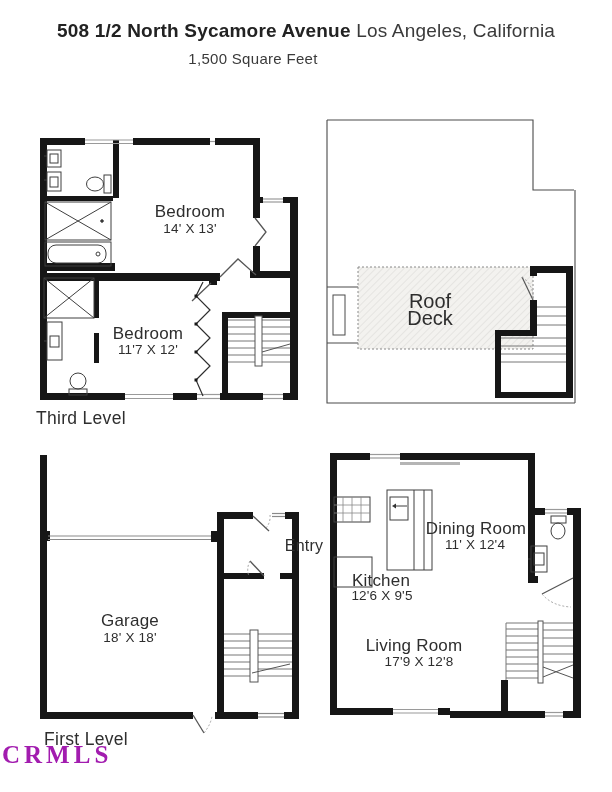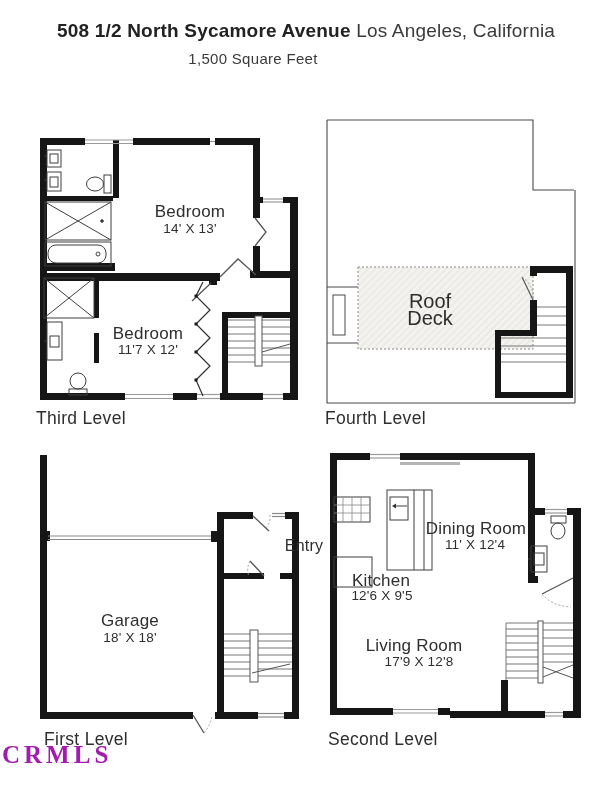--- a/index.html
+++ b/index.html
@@ -316,19 +316,17 @@
   <div class="abs ctr room" style="left:476px;top:519px;">Dining Room</div>
   <div class="abs ctr dims" style="left:475px;top:537px;">11' X 12'4</div>
 
   <div class="abs ctr room" style="left:381px;top:571px;">Kitchen</div>
   <div class="abs ctr dims" style="left:382px;top:588px;">12'6 X 9'5</div>
 
   <div class="abs ctr room" style="left:414px;top:636px;">Living Room</div>
   <div class="abs ctr dims" style="left:419px;top:654px;">17'9 X 12'8</div>
 
   <div class="abs lvl" style="left:36px;top:408px;text-align:right;">Third Level</div>
-  <div class="abs lvl" style="left:325px;top:408px;">Fourth Level</div>
   <div class="abs lvl" style="left:44px;top:729px;">First Level</div>
-  <div class="abs lvl" style="left:328px;top:729px;">Second Level</div>
 
   <div class="abs wm" style="left:2px;top:741px;">CRMLS</div>
 
 </div>
 
 </body></html>

